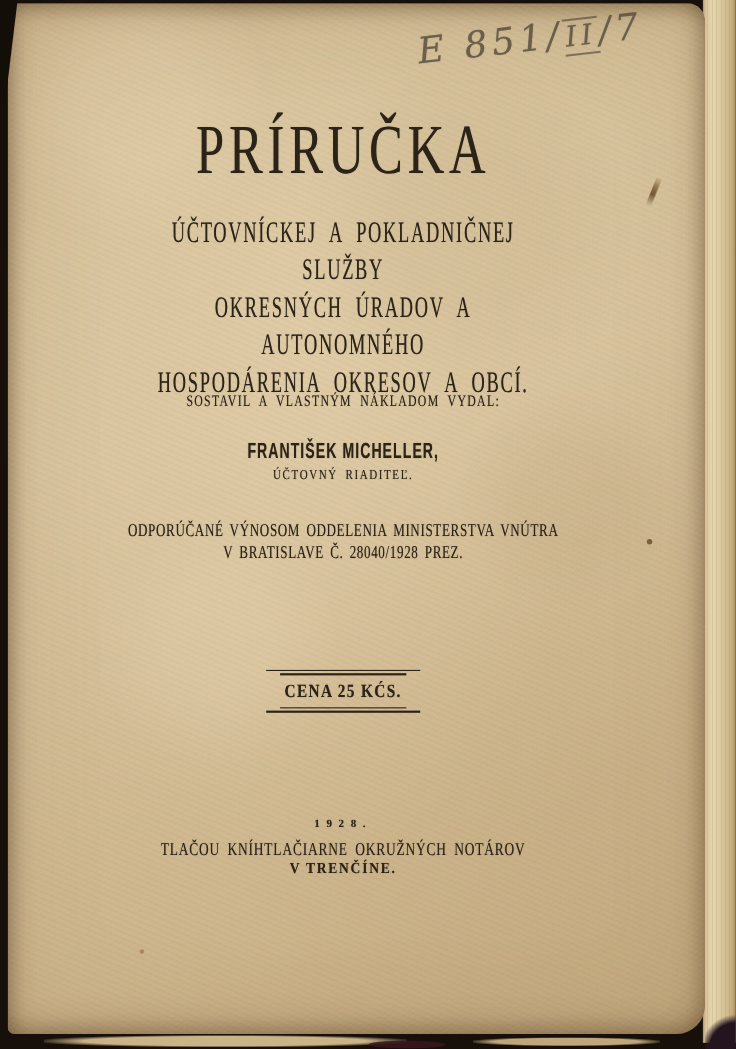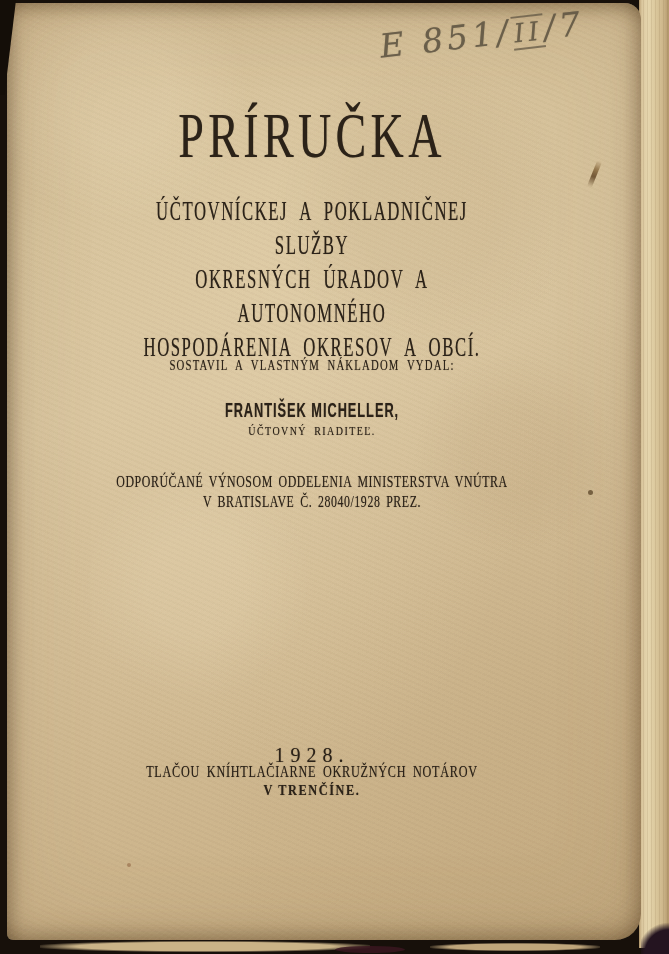--- a/index.html
+++ b/index.html
@@ -108,21 +108,21 @@
     padding:2px 0;
   }
   .price-inner {
     border-top:2px solid #2b2218; border-bottom:1px solid #2b2218;
     padding:5px 0 4px; text-align:center;
     font-weight:700; font-size:17px; letter-spacing:1.5px;
     transform:scaleX(.82); transform-origin:50% 50%;
     text-shadow:0 0 1px rgba(43,34,24,.45);
   }
 
-  .year    { top:741px; font-size:20px; font-weight:400; letter-spacing:6px; }
+  .year    { top:741px; font-size:10px; font-weight:700; letter-spacing:6px; }
   .printer1{ top:759px; font-size:16.5px; letter-spacing:1px; word-spacing:4px;
              transform:scaleX(.74); }
   .printer2{ top:780px; font-size:14px; font-weight:700; letter-spacing:1.8px;
              transform:scaleX(.88); }
 
   
   .stain-scratch {
     position:absolute; left:585px; top:157px; width:5px; height:28px;
     background:linear-gradient(180deg, rgba(122,90,47,0) 0%, rgba(122,90,47,.75) 35%, rgba(90,62,30,.8) 60%, rgba(122,90,47,0) 100%);
     transform:rotate(22deg); border-radius:3px; filter:blur(.4px);
@@ -162,20 +162,23 @@
 
     <div class="tb author condense">FRANTIŠEK MICHELLER,</div>
 
     <div class="tb role condense">ÚČTOVNÝ RIADITEĽ.</div>
 
     <div class="tb endorse condense">
       <div>ODPORÚČANÉ VÝNOSOM ODDELENIA MINISTERSTVA VNÚTRA</div>
       <div>V BRATISLAVE Č. 28040/1928 PREZ.</div>
     </div>
 
+    <div class="price-box">
+      <div class="price-inner">CENA 25 KĆS.</div>
+    </div>
 
     <div class="tb year">1928.</div>
     <div class="tb printer1 condense">TLAČOU KNÍHTLAČIARNE OKRUŽNÝCH NOTÁROV</div>
     <div class="tb printer2 condense">V TRENČÍNE.</div>
 
     <div class="stain-scratch"></div>
     <div class="stain-dot"></div>
     <div class="stain-dot-2"></div>
   </div>
 

